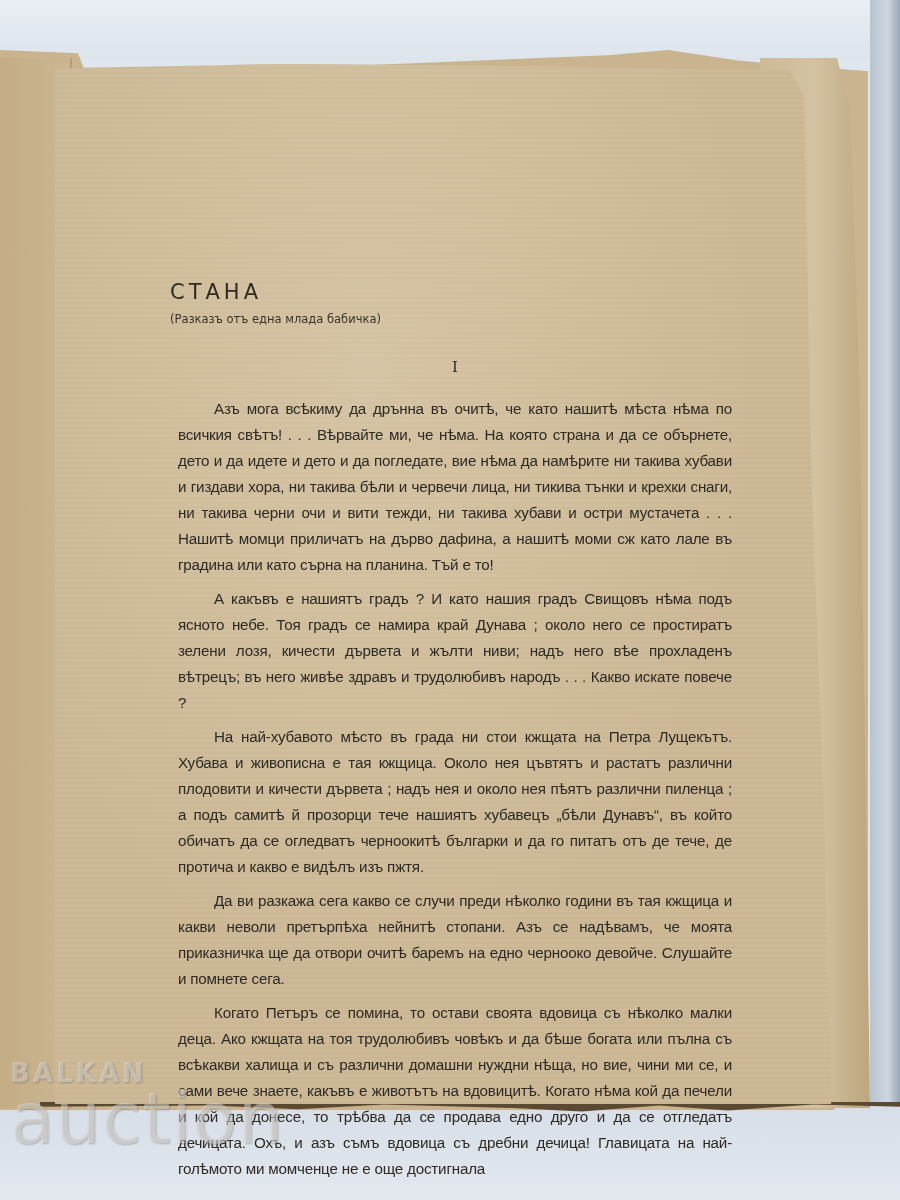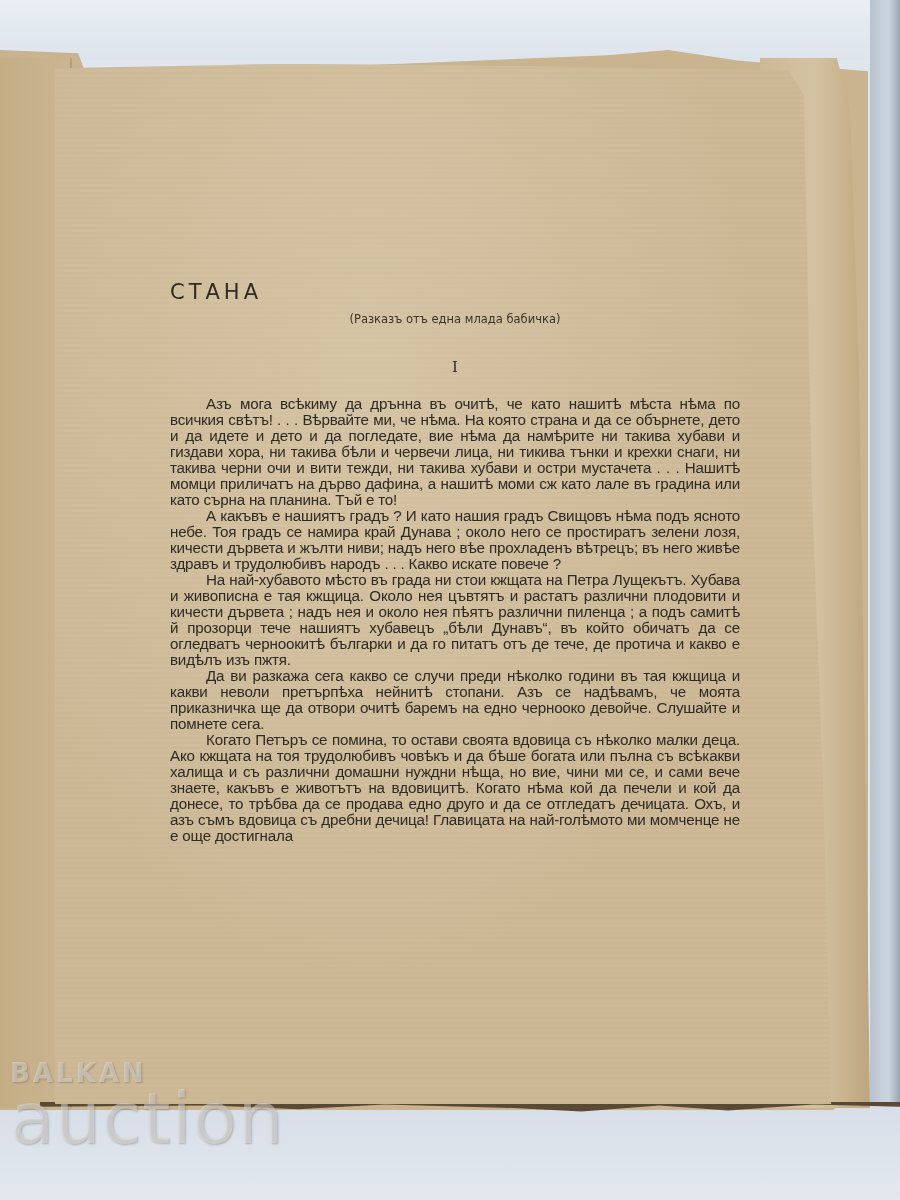--- a/index.html
+++ b/index.html
@@ -53,27 +53,27 @@
   .content {
     position: absolute; left: 170px; top: 280px; width: 570px;
     color: #2e2a24;
   }
   .title {
     text-align: left; font-size: 21px; letter-spacing: 4px;
     font-family: "DejaVu Sans", sans-serif; color: #2f2a22;
     margin: 0 0 8px 0; font-weight: normal;
   }
   .subtitle {
-    text-align: center; font-size: 11.5px; margin: 0 0 32px 0; color: #3a342a;
+    font-size: 11.5px; margin: 0 0 32px 0; color: #3a342a;
   }
   .chapter {
     text-align: center; font-family: "DejaVu Serif", serif; font-size: 15px; margin: 0 0 20px 0;
   }
   .para {
-    font-size: 15.2px; line-height: 16px; text-align: justify; margin: 0;
+    font-size: 15.2px; line-height: 26px; text-align: justify; margin: 8px;
     text-indent: 36px; letter-spacing: -0.2px;
     font-family: "Liberation Sans", sans-serif;
   }
   .watermark {
     position: absolute; left: 10px; top: 1060px; color: rgba(235,235,235,0.45);
     font-family: "DejaVu Sans", sans-serif; line-height: 1;
     text-shadow: 1px 1px 2px rgba(90,80,70,0.35);
     pointer-events: none;
   }
   .wm-top { font-size: 26px; font-weight: bold; letter-spacing: 3px; }

